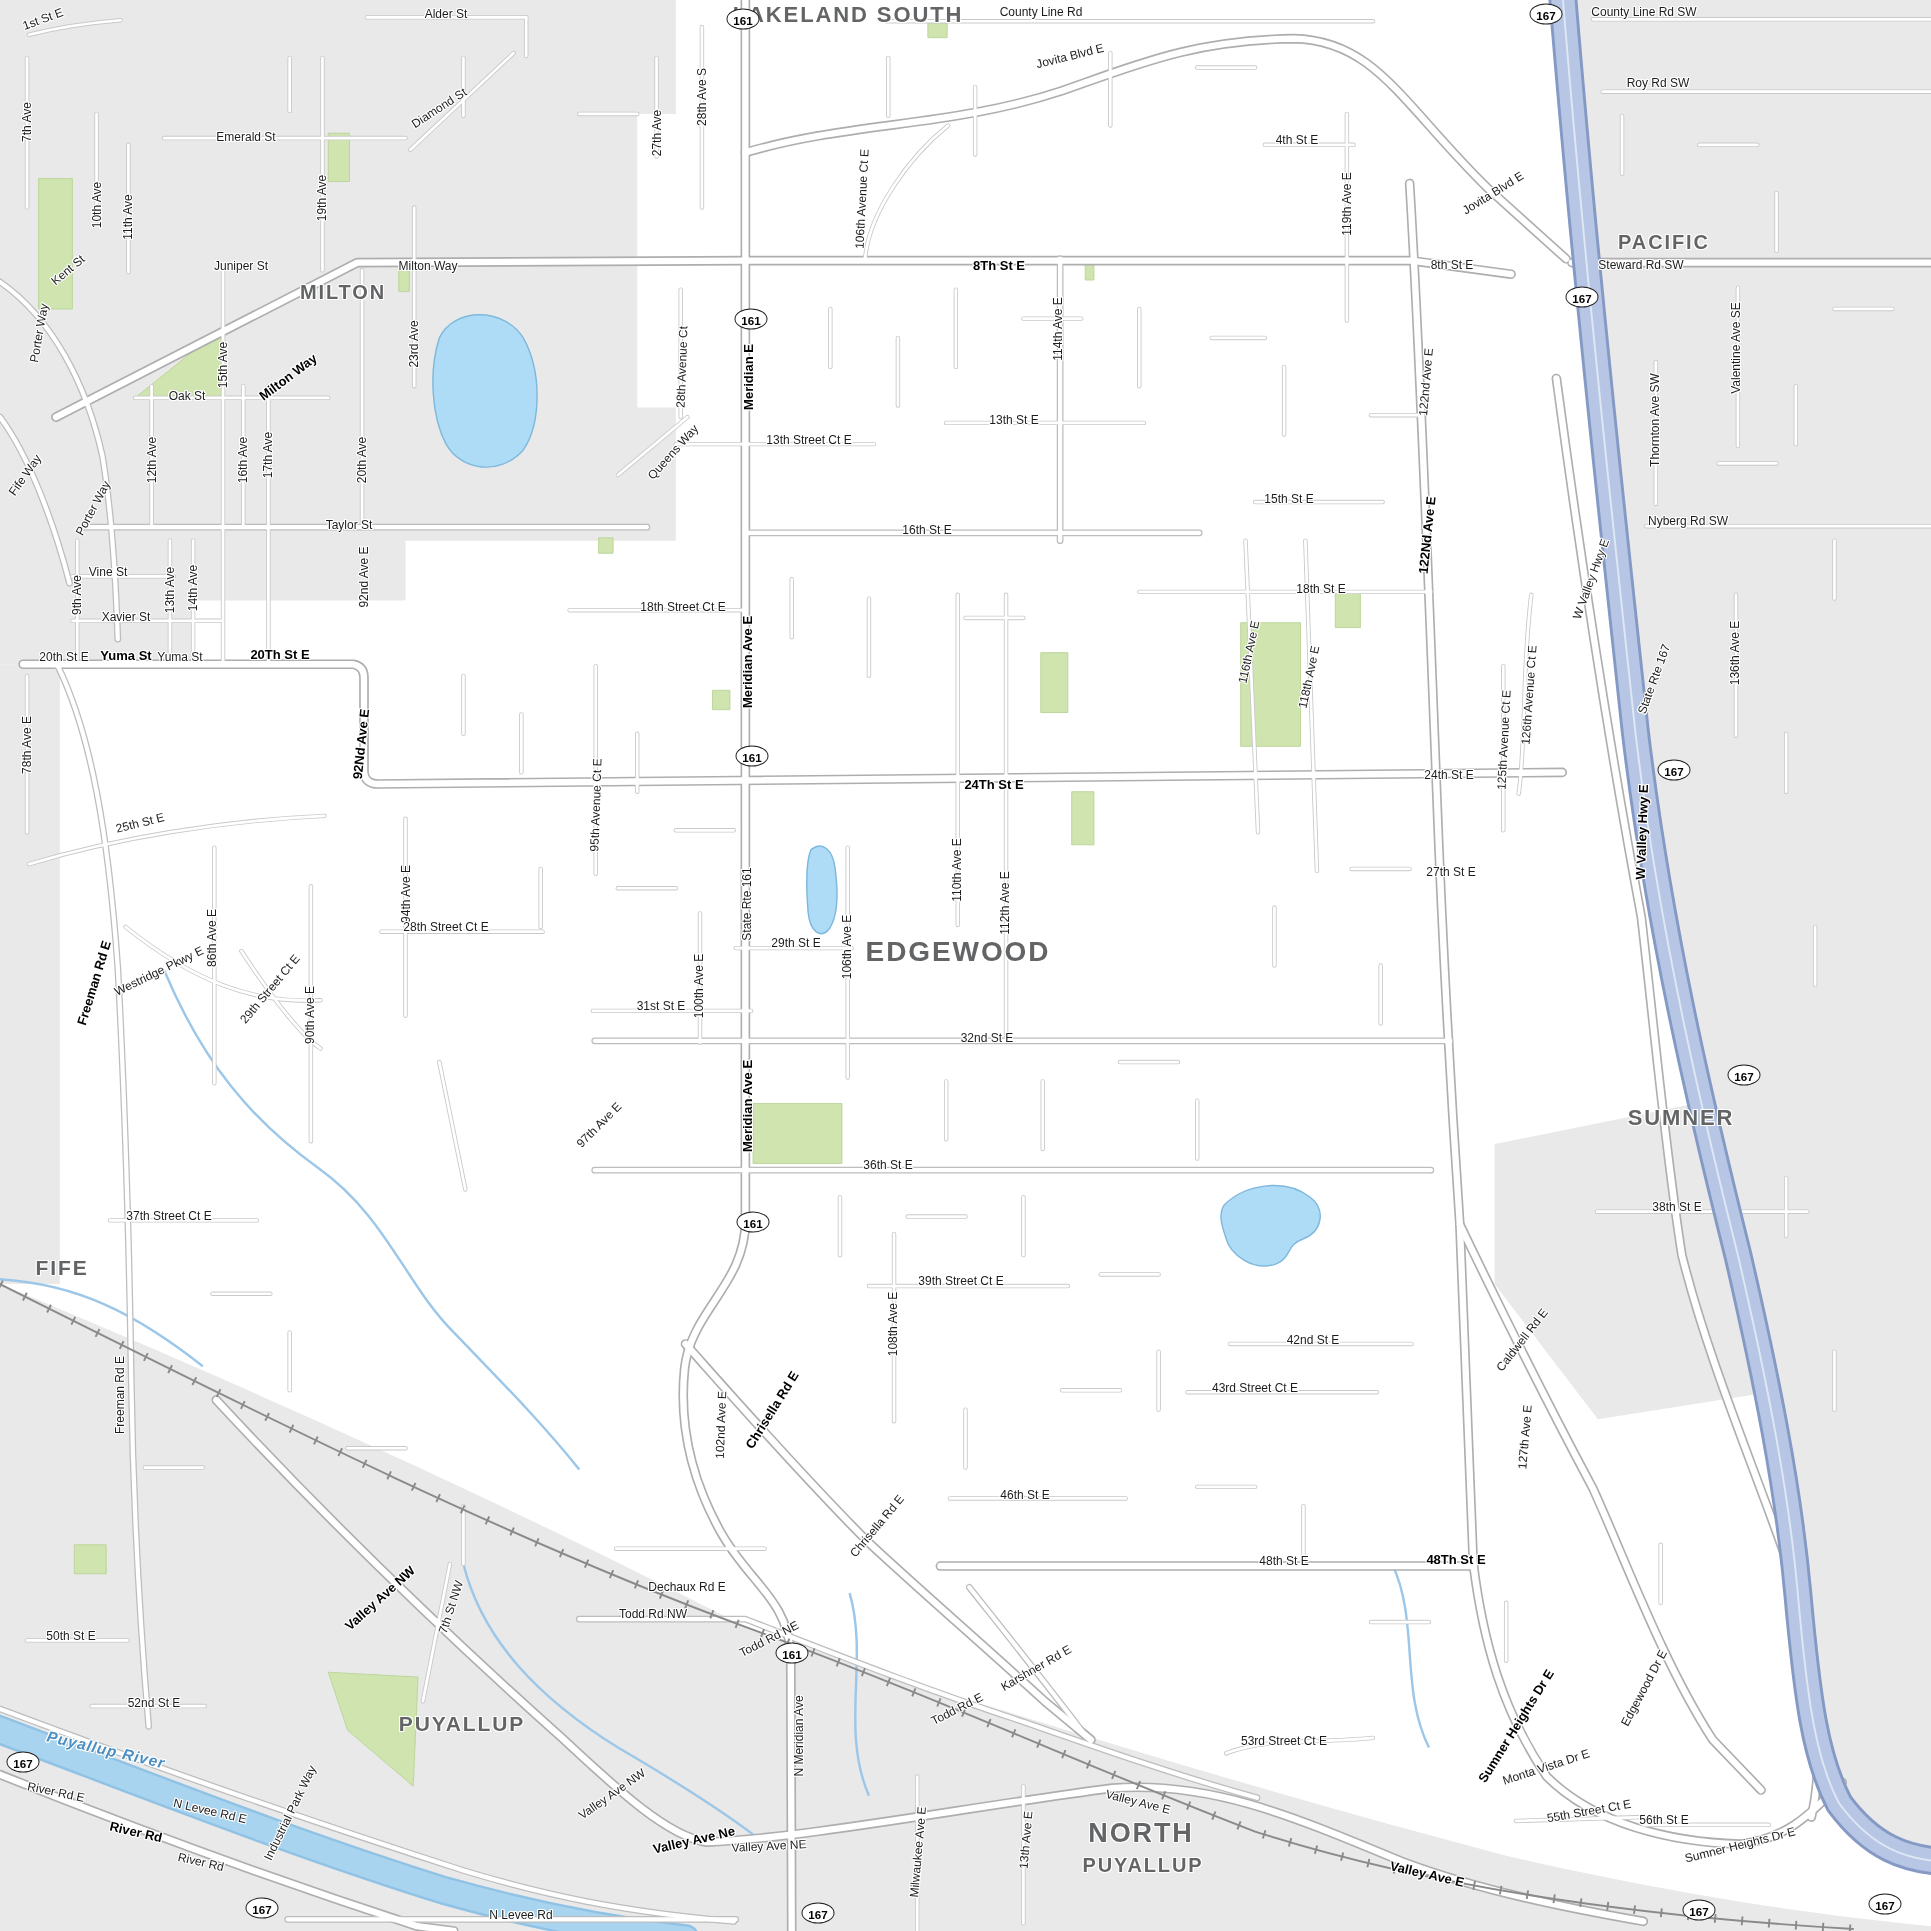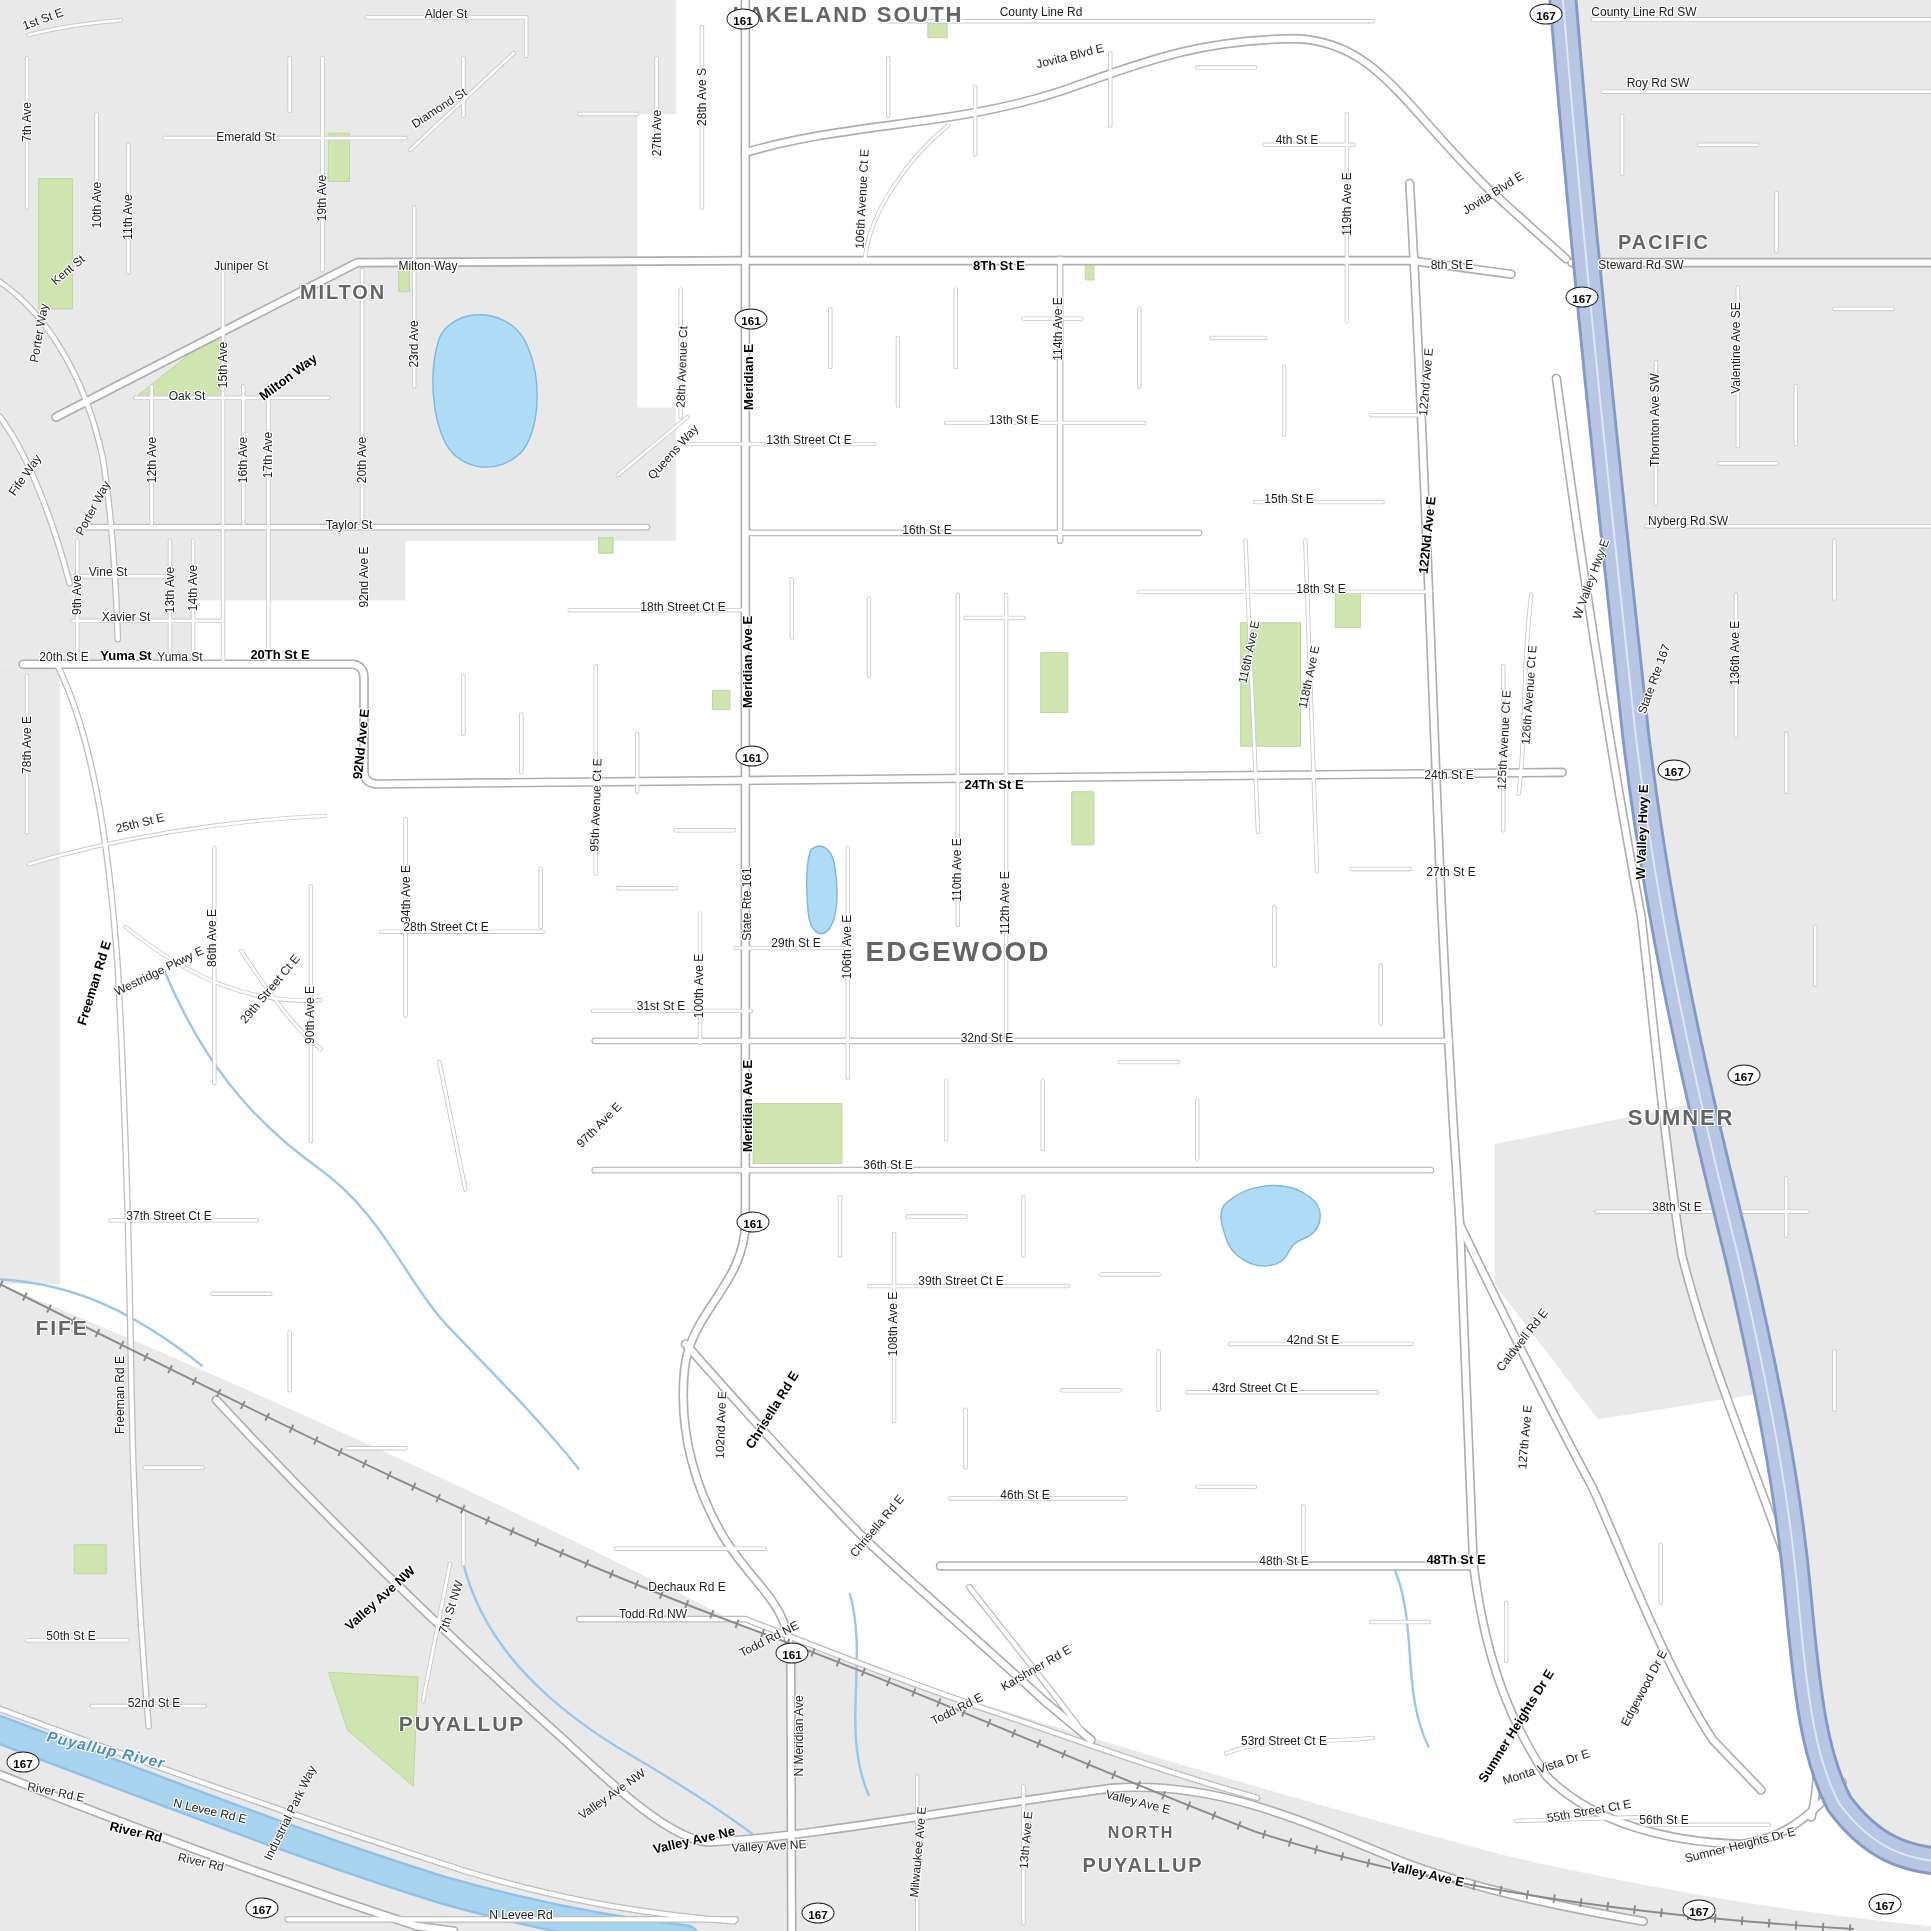--- a/index.html
+++ b/index.html
@@ -740,24 +740,24 @@
       <div class="road-label bold" style="left: 694px; top: 1840px; transform: translate(-50%, -50%) rotate(-13deg);">Valley Ave Ne</div>
       <div class="road-label" style="left: 769px; top: 1846px; transform: translate(-50%, -50%) rotate(-3deg);">Valley Ave NE</div>
       <div class="road-label" style="left: 1138px; top: 1802px; transform: translate(-50%, -50%) rotate(14deg);">Valley Ave E</div>
       <div class="road-label bold" style="left: 1427px; top: 1874px; transform: translate(-50%, -50%) rotate(13deg);">Valley Ave E</div>
       <div class="road-label" style="left: 918px; top: 1852px; transform: translate(-50%, -50%) rotate(-85deg);">Milwaukee Ave E</div>
       <div class="road-label" style="left: 1026px; top: 1840px; transform: translate(-50%, -50%) rotate(-85deg);">13th Ave E</div>
       <div class="city-label" style="font-size: 20px; left: 343px; top: 292px; transform: translate(-50%, -50%) rotate(0deg);">MILTON</div>
       <div class="city-label" style="font-size: 22px; left: 848px; top: 15.4px; transform: translate(-50%, -50%) rotate(0deg);">LAKELAND SOUTH</div>
       <div class="city-label" style="font-size: 20px; left: 1664px; top: 242px; transform: translate(-50%, -50%) rotate(0deg);">PACIFIC</div>
       <div class="city-label" style="font-size: 28px; left: 958px; top: 952px; transform: translate(-50%, -50%) rotate(0deg);">EDGEWOOD</div>
-      <div class="city-label" style="font-size: 21px; left: 62px; top: 1328px; transform: translate(-50%, -50%) rotate(0deg); text-align: right;">FIFE</div>
+      <div class="city-label" style="font-size: 21px; left: 62px; top: 1268px; transform: translate(-50%, -50%) rotate(0deg); text-align: right;">FIFE</div>
       <div class="city-label" style="font-size: 22px; left: 1681px; top: 1118px; transform: translate(-50%, -50%) rotate(0deg);">SUMNER</div>
       <div class="city-label" style="font-size: 21px; left: 462px; top: 1724px; transform: translate(-50%, -50%) rotate(0deg);">PUYALLUP</div>
-      <div class="city-label" style="font-size: 16px; left: 1141px; top: 1833px; transform: translate(-50%, -50%) rotate(0deg);">NORTH</div>
+      <div class="city-label" style="font-size: 27px; left: 1141px; top: 1833px; transform: translate(-50%, -50%) rotate(0deg);">NORTH</div>
       <div class="city-label" style="font-size: 20px; left: 1143px; top: 1865px; transform: translate(-50%, -50%) rotate(0deg);">PUYALLUP</div>
       <div class="water-label" style="left: 106px; top: 1750px; transform: translate(-50%, -50%) rotate(13deg);">Puyallup River</div>
       <div class="shield" style="left: 743px; top: 19.3px; transform: translate(-50%, -50%) rotate(0deg);">161</div>
       <div class="shield" style="left: 751px; top: 319px; transform: translate(-50%, -50%) rotate(0deg);">161</div>
       <div class="shield" style="left: 752px; top: 756px; transform: translate(-50%, -50%) rotate(0deg);">161</div>
       <div class="shield" style="left: 753px; top: 1222px; transform: translate(-50%, -50%) rotate(0deg);">161</div>
       <div class="shield" style="left: 792px; top: 1653px; transform: translate(-50%, -50%) rotate(0deg);">161</div>
       <div class="shield" style="left: 1546px; top: 13.5px; transform: translate(-50%, -50%) rotate(0deg);">167</div>
       <div class="shield" style="left: 1582px; top: 297px; transform: translate(-50%, -50%) rotate(0deg);">167</div>
       <div class="shield" style="left: 1674px; top: 770px; transform: translate(-50%, -50%) rotate(0deg);">167</div>

